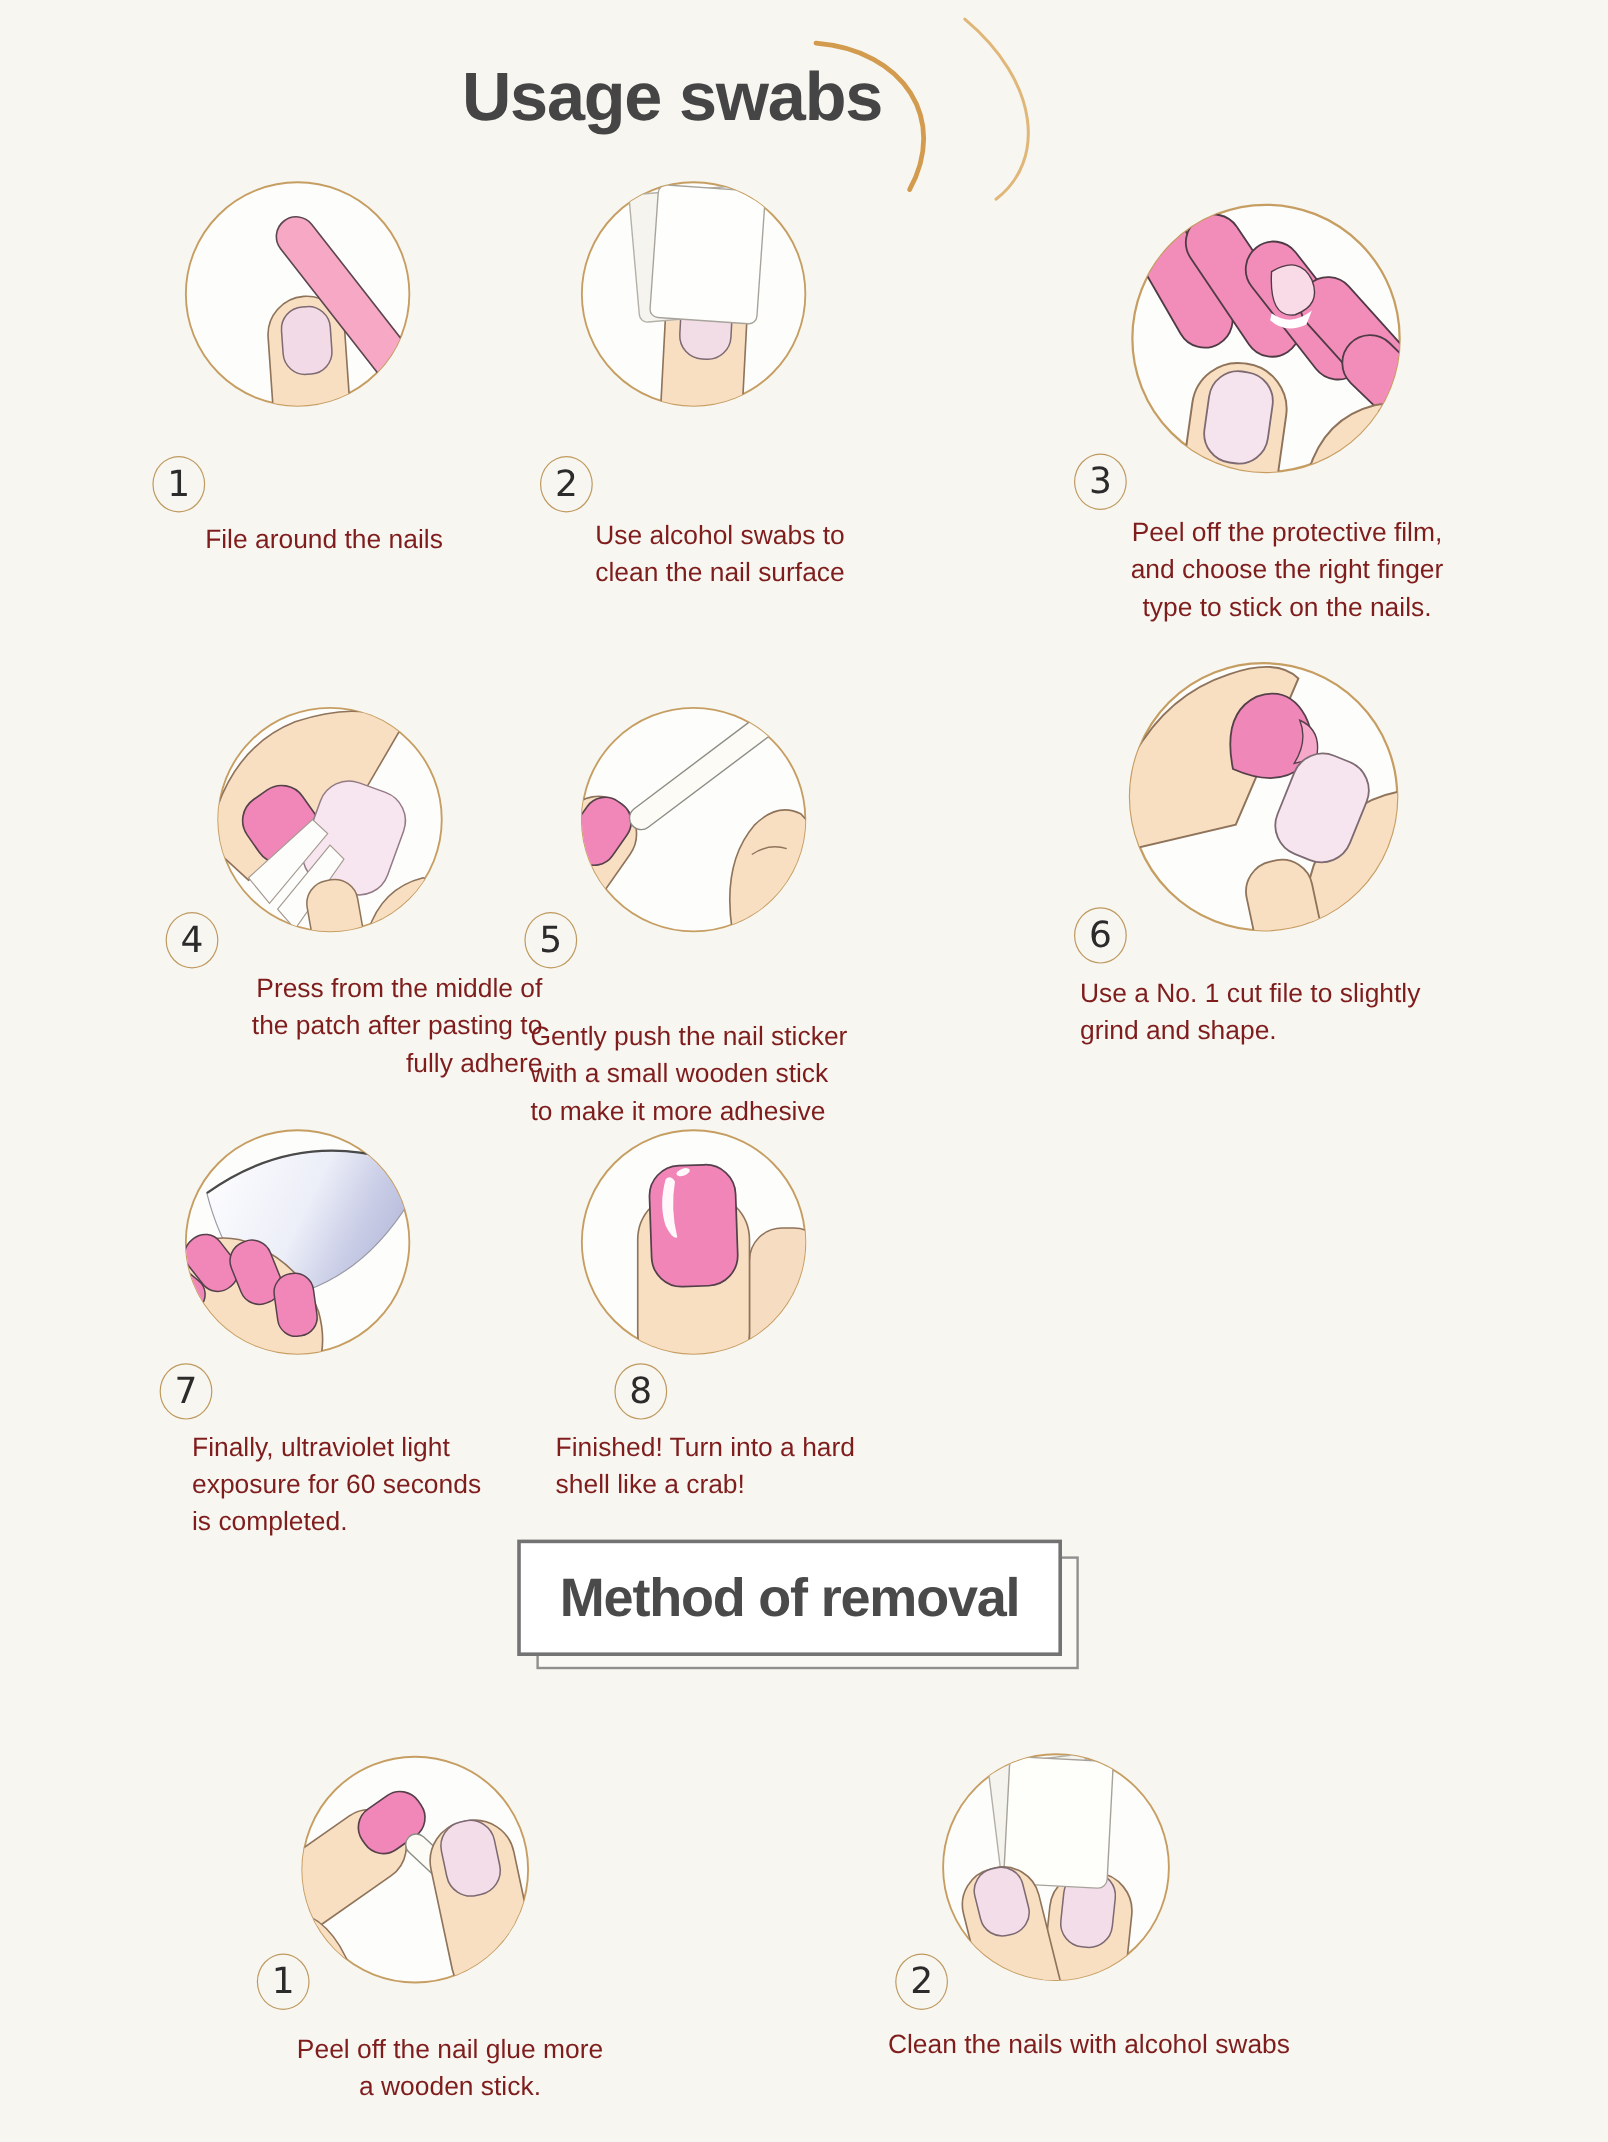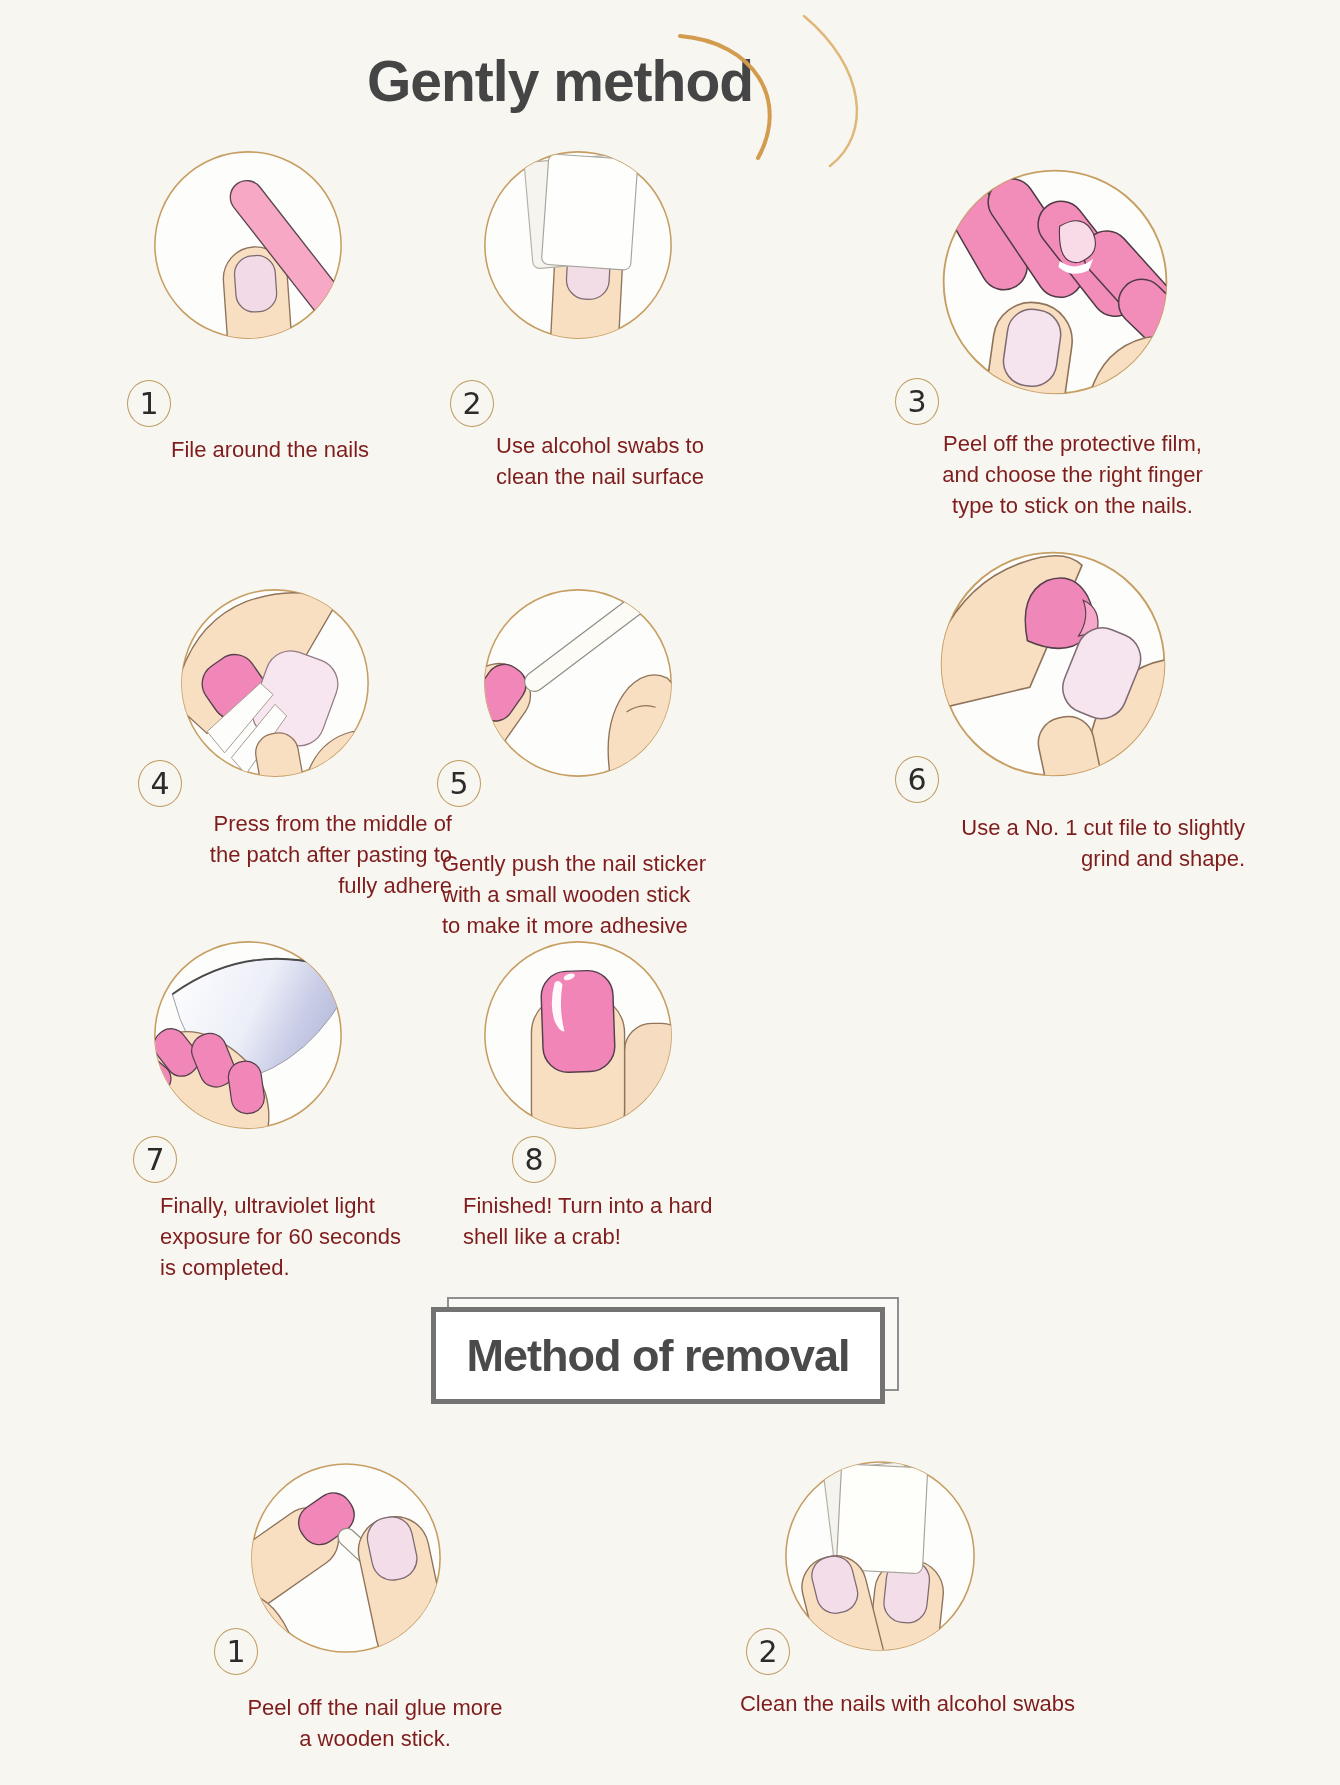--- a/index.html
+++ b/index.html
@@ -39,42 +39,42 @@
   .br1 { left:214px; top:1628px; } .br2 { left:746px; top:1628px; }
   .caption {
     position:absolute; font-size:22px; line-height:31px; color:#7f1d1d;
     white-space:pre-line;
   }
   .cap1 { left:130px; top:434px; width:280px; text-align:center; }
   .cap2 { left:465px; top:430px; width:270px; text-align:center; }
   .cap3 { left:900px; top:428px; width:345px; text-align:center; }
   .cap4 { left:162px; top:808px; width:290px; text-align:right; }
   .cap5 { left:442px; top:848px; width:330px; text-align:left; }
-  .cap6 { left:900px; top:812px; width:345px; text-align:right; }
+  .cap6 { left:900px; top:812px; width:345px; text-align:left; }
   .cap7 { left:160px; top:1190px; width:290px; text-align:left; }
   .cap8 { left:463px; top:1190px; width:310px; text-align:left; }
   .capr1 { left:225px; top:1692px; width:300px; text-align:center; }
   .capr2 { left:705px; top:1688px; width:370px; text-align:right; }
   .removal-shadow {
     position:absolute; left:447px; top:1297px; width:452px; height:94px;
     background:#faf9f6; border:2px solid #8f8f8f;
   }
   .removal-box {
     position:absolute; left:431px; top:1283px; width:454px; height:97px;
-    background:#ffffff; border:5px solid #737373;
+    background:#ffffff; border:3px solid #737373;
     display:flex; align-items:center; justify-content:center;
-    font-size:45px; font-weight:700; color:#4a4a4a; letter-spacing:-1px;margin-top:24px;
+    font-size:45px; font-weight:700; color:#4a4a4a; letter-spacing:-1px;
   }
 </style>
 </head>
 <body>
 
 <div class="page">
 
-  <div class="page-title">Gently method</div>
+  <div class="page-title">Usage swabs</div>
   <svg class="title-arc" width="240" height="155" viewBox="0 0 240 155">
     <path d="M 28 22 C 102 28 138 86 106 144" stroke="#d29b4e" stroke-width="4" fill="none" stroke-linecap="round"></path>
     <path d="M 152 2 C 214 54 220 120 178 152" stroke="#dcab63" stroke-width="2.5" fill="none" opacity="0.85" stroke-linecap="round"></path>
   </svg>
 
   <svg class="circ c1" viewBox="0 0 200 200">
     <defs>
         <clipPath id="cp1">
           <circle cx="100" cy="100" r="96"></circle>
         </clipPath>

